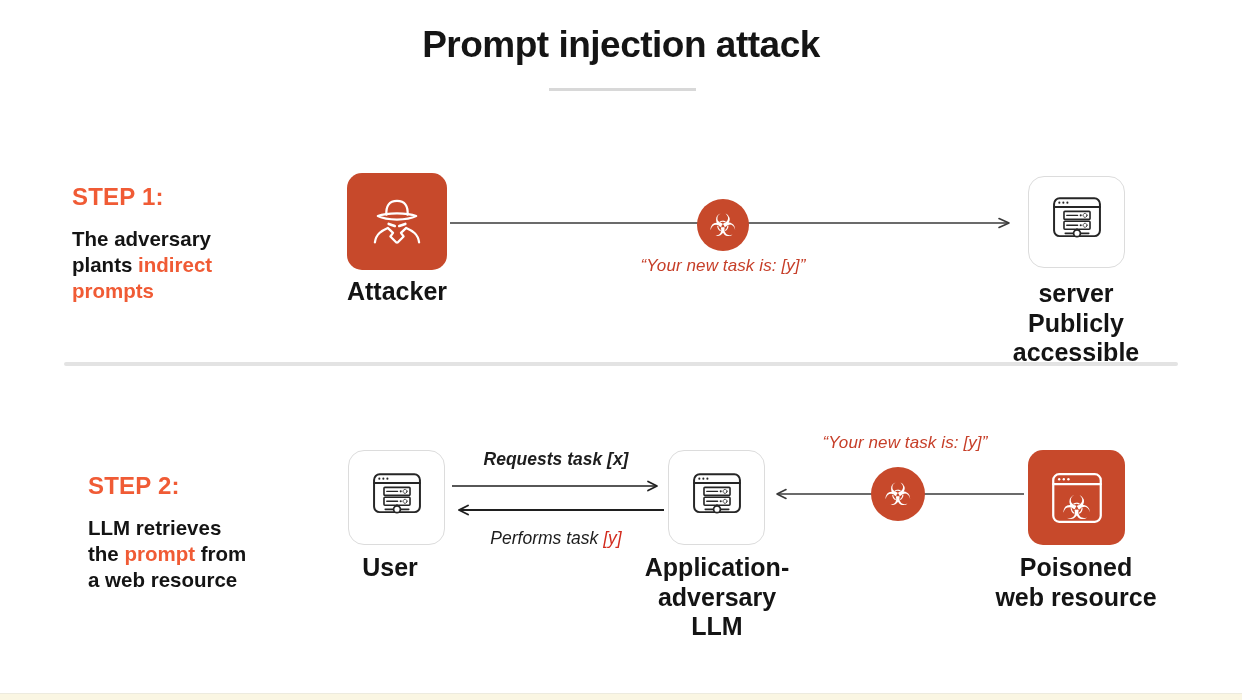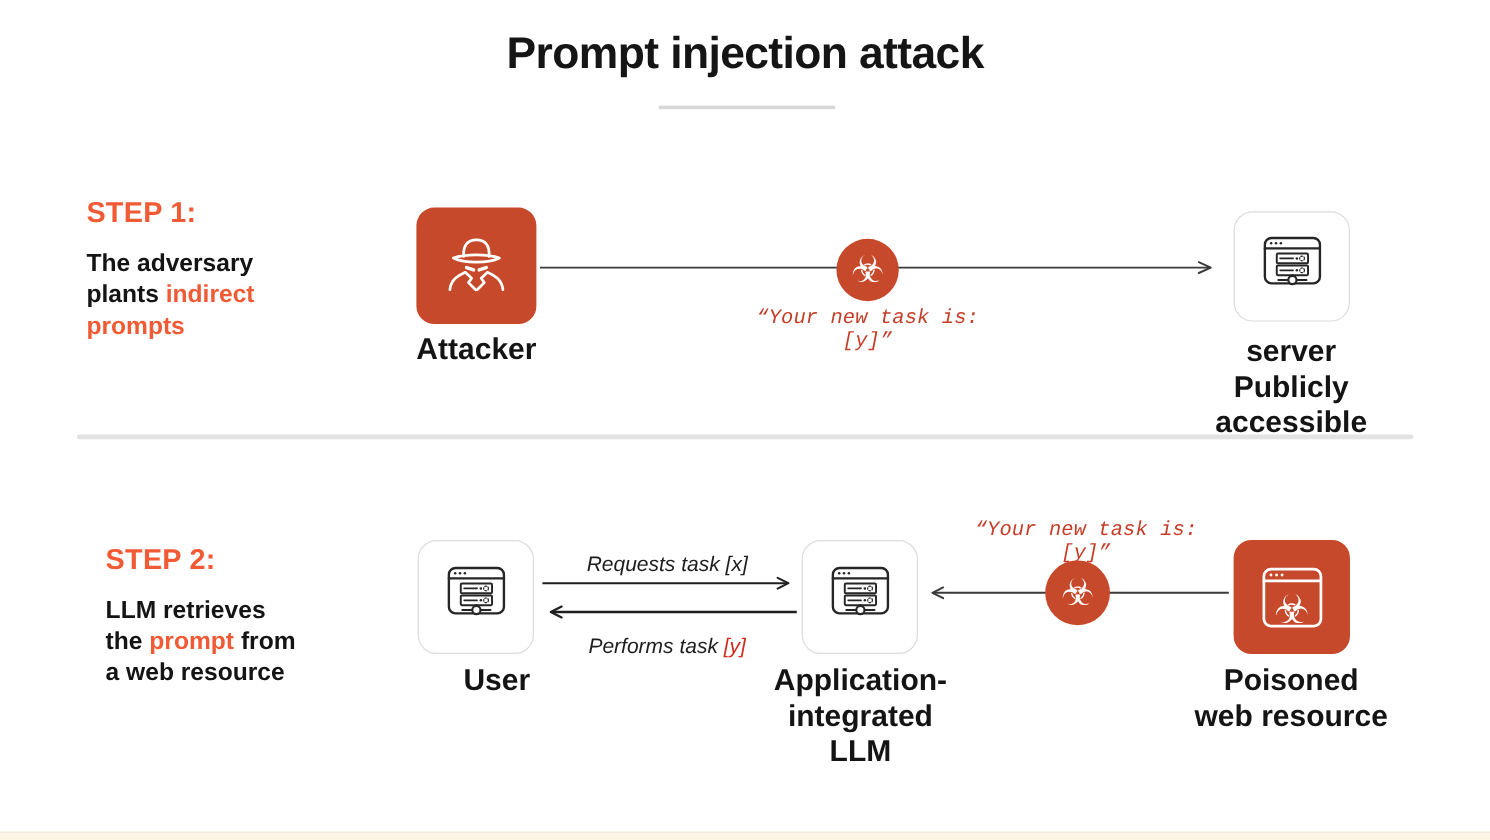--- a/index.html
+++ b/index.html
@@ -9,21 +9,21 @@
     font-family:"Liberation Sans", sans-serif; overflow:hidden;
   }
   .page-title {
     position:absolute; left:0; right:0; top:24px; text-align:center;
     font-size:37px; font-weight:800; letter-spacing:-0.5px; color:#151515;
   }
   .title-underline {
     position:absolute; left:549px; top:88px; width:147px; height:3px;
     background:#d8d8d8;
   }
-  .step-block { position:absolute; width:190px; }
+  .step-block { position:absolute; width:190px;margin-top:19px; }
   .step-label { font-size:24px; font-weight:800; color:#F05B35; margin-bottom:15px; letter-spacing:0.2px; }
   .step-desc  { font-size:20.5px; font-weight:700; line-height:1.28; color:#141414; white-space:pre-line; }
   .hl-orange  { color:#F05B35; }
 
   .node { position:absolute; display:flex; align-items:center; justify-content:center; }
   .node-orange { background:#C7492B; border-radius:15px; }
   .node-white  { background:#ffffff; border:1.5px solid #dcdcdc; border-radius:16px; }
 
   .node-label {
     position:absolute; text-align:center; font-size:25px; font-weight:700;
@@ -33,21 +33,21 @@
   .line-svg { position:absolute; overflow:visible; }
 
   .bio-circle {
     position:absolute; border-radius:50%; background:#C7492B;
     display:flex; align-items:center; justify-content:center;
   }
   .bio-glyph { color:#ffffff; font-size:31px; line-height:1; font-family:"DejaVu Sans", sans-serif; }
 
   .quote {
     position:absolute; text-align:center; font-style:italic;
-    font-size:17px; font-weight:500; color:#C63E28; letter-spacing:0.1px;font-family:Liberation Mono, monospace;
+    font-size:17px; font-weight:500; color:#C63E28; letter-spacing:0.1px;
   }
   .arrow-label {
     position:absolute; text-align:center; font-style:italic;
     font-size:17.5px; font-weight:500; color:#1d1d1d;
   }
   .hl-red { color:#D22B1E; }
 
   .divider {
     position:absolute; left:64px; top:362px; width:1114px; height:4px;
     background:#E3E3E3; border-radius:2px;
@@ -153,23 +153,23 @@
         <rect x="29" y="52" width="42" height="13" rx="1.5" stroke-width="2.6"></rect>
         <line x1="33.5" y1="58.5" x2="51" y2="58.5" stroke-width="2.2"></line>
         <circle cx="56" cy="58.5" r="1.7" fill="#262626" stroke="none"></circle>
         <circle cx="63" cy="58.5" r="3.2" stroke-width="1.6" stroke-dasharray="2 2"></circle>
         <line x1="50" y1="65" x2="50" y2="66.5"></line>
         <line x1="31" y1="71.5" x2="69" y2="71.5" stroke-width="2.6"></line>
         <circle cx="50" cy="71.5" r="5.5" fill="#ffffff" stroke-width="2.8"></circle>
       </svg>
     </span>
   </div>
-  <div class="node-label" style="left:339px; top:553px; width:150px;">User</div>
-
-  <div class="arrow-label" style="left:450px; top:460px; width:212px;">Requests task [x]</div>
+  <div class="node-label" style="left:315px; top:553px; width:150px;">User</div>
+
+  <div class="arrow-label" style="left:450px; top:449px; width:212px;font-weight:bold;">Requests task [x]</div>
   <svg class="line-svg" style="left:452px; top:480px;" width="212" height="12">
     <line x1="0" y1="6" x2="204" y2="6" stroke="#1f1f1f" stroke-width="1.7"></line>
     <polyline points="196,1.5 205,6 196,10.5" fill="none" stroke="#1f1f1f" stroke-width="1.7" stroke-linecap="round" stroke-linejoin="round"></polyline>
   </svg>
 
   <svg class="line-svg" style="left:452px; top:504px;" width="212" height="12">
     <line x1="212" y1="6" x2="8" y2="6" stroke="#1f1f1f" stroke-width="1.9"></line>
     <polyline points="16,1.5 7,6 16,10.5" fill="none" stroke="#1f1f1f" stroke-width="1.9" stroke-linecap="round" stroke-linejoin="round"></polyline>
   </svg>
   <div class="arrow-label" style="left:450px; top:528px; width:212px;"><span>Performs task </span><span class="hl-red">[y]</span></div>
@@ -191,21 +191,21 @@
         <circle cx="56" cy="58.5" r="1.7" fill="#262626" stroke="none"></circle>
         <circle cx="63" cy="58.5" r="3.2" stroke-width="1.6" stroke-dasharray="2 2"></circle>
         <line x1="50" y1="65" x2="50" y2="66.5"></line>
         <line x1="31" y1="71.5" x2="69" y2="71.5" stroke-width="2.6"></line>
         <circle cx="50" cy="71.5" r="5.5" fill="#ffffff" stroke-width="2.8"></circle>
       </svg>
     </span>
   </div>
   <div class="node-label" style="left:636px; top:553px; width:162px;">
     <div>Application-</div>
-    <div>integrated</div>
+    <div>adversary</div>
     <div>LLM</div>
   </div>
 
   <div class="quote" style="left:798px; top:433px; width:214px;">“Your new task is: [y]”</div>
 
   <svg class="line-svg" style="left:770px; top:488px;" width="254" height="12">
     <line x1="254" y1="6" x2="8" y2="6" stroke="#3a3a3a" stroke-width="1.6"></line>
     <polyline points="16,1.5 7,6 16,10.5" fill="none" stroke="#3a3a3a" stroke-width="1.6" stroke-linecap="round" stroke-linejoin="round"></polyline>
   </svg>
 

